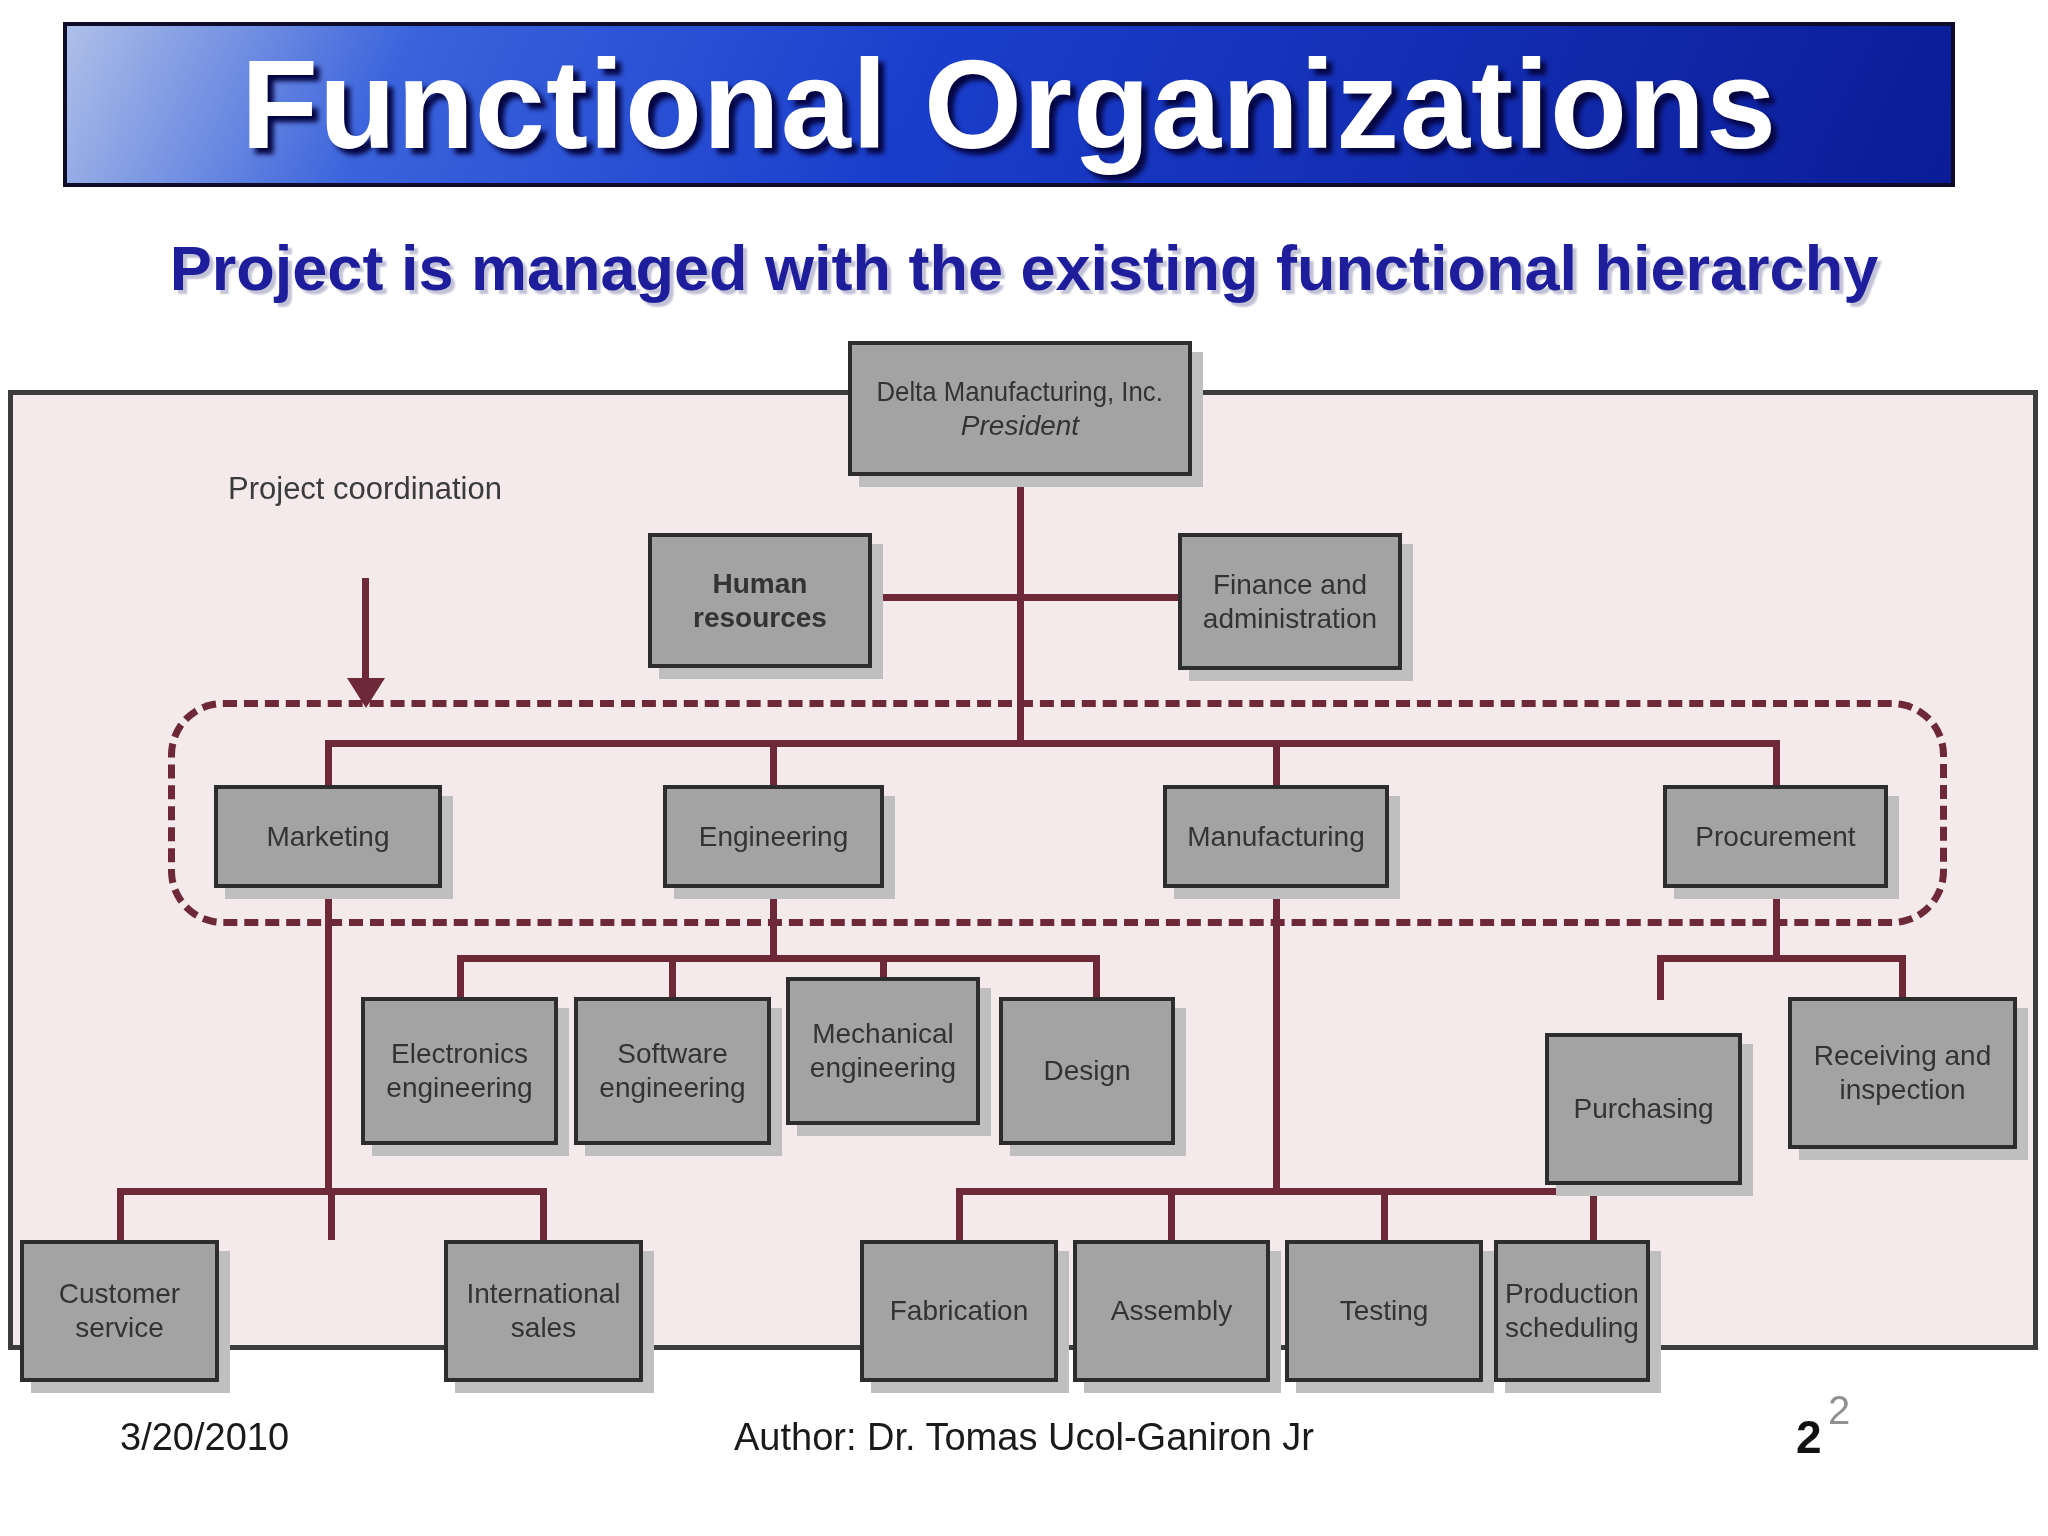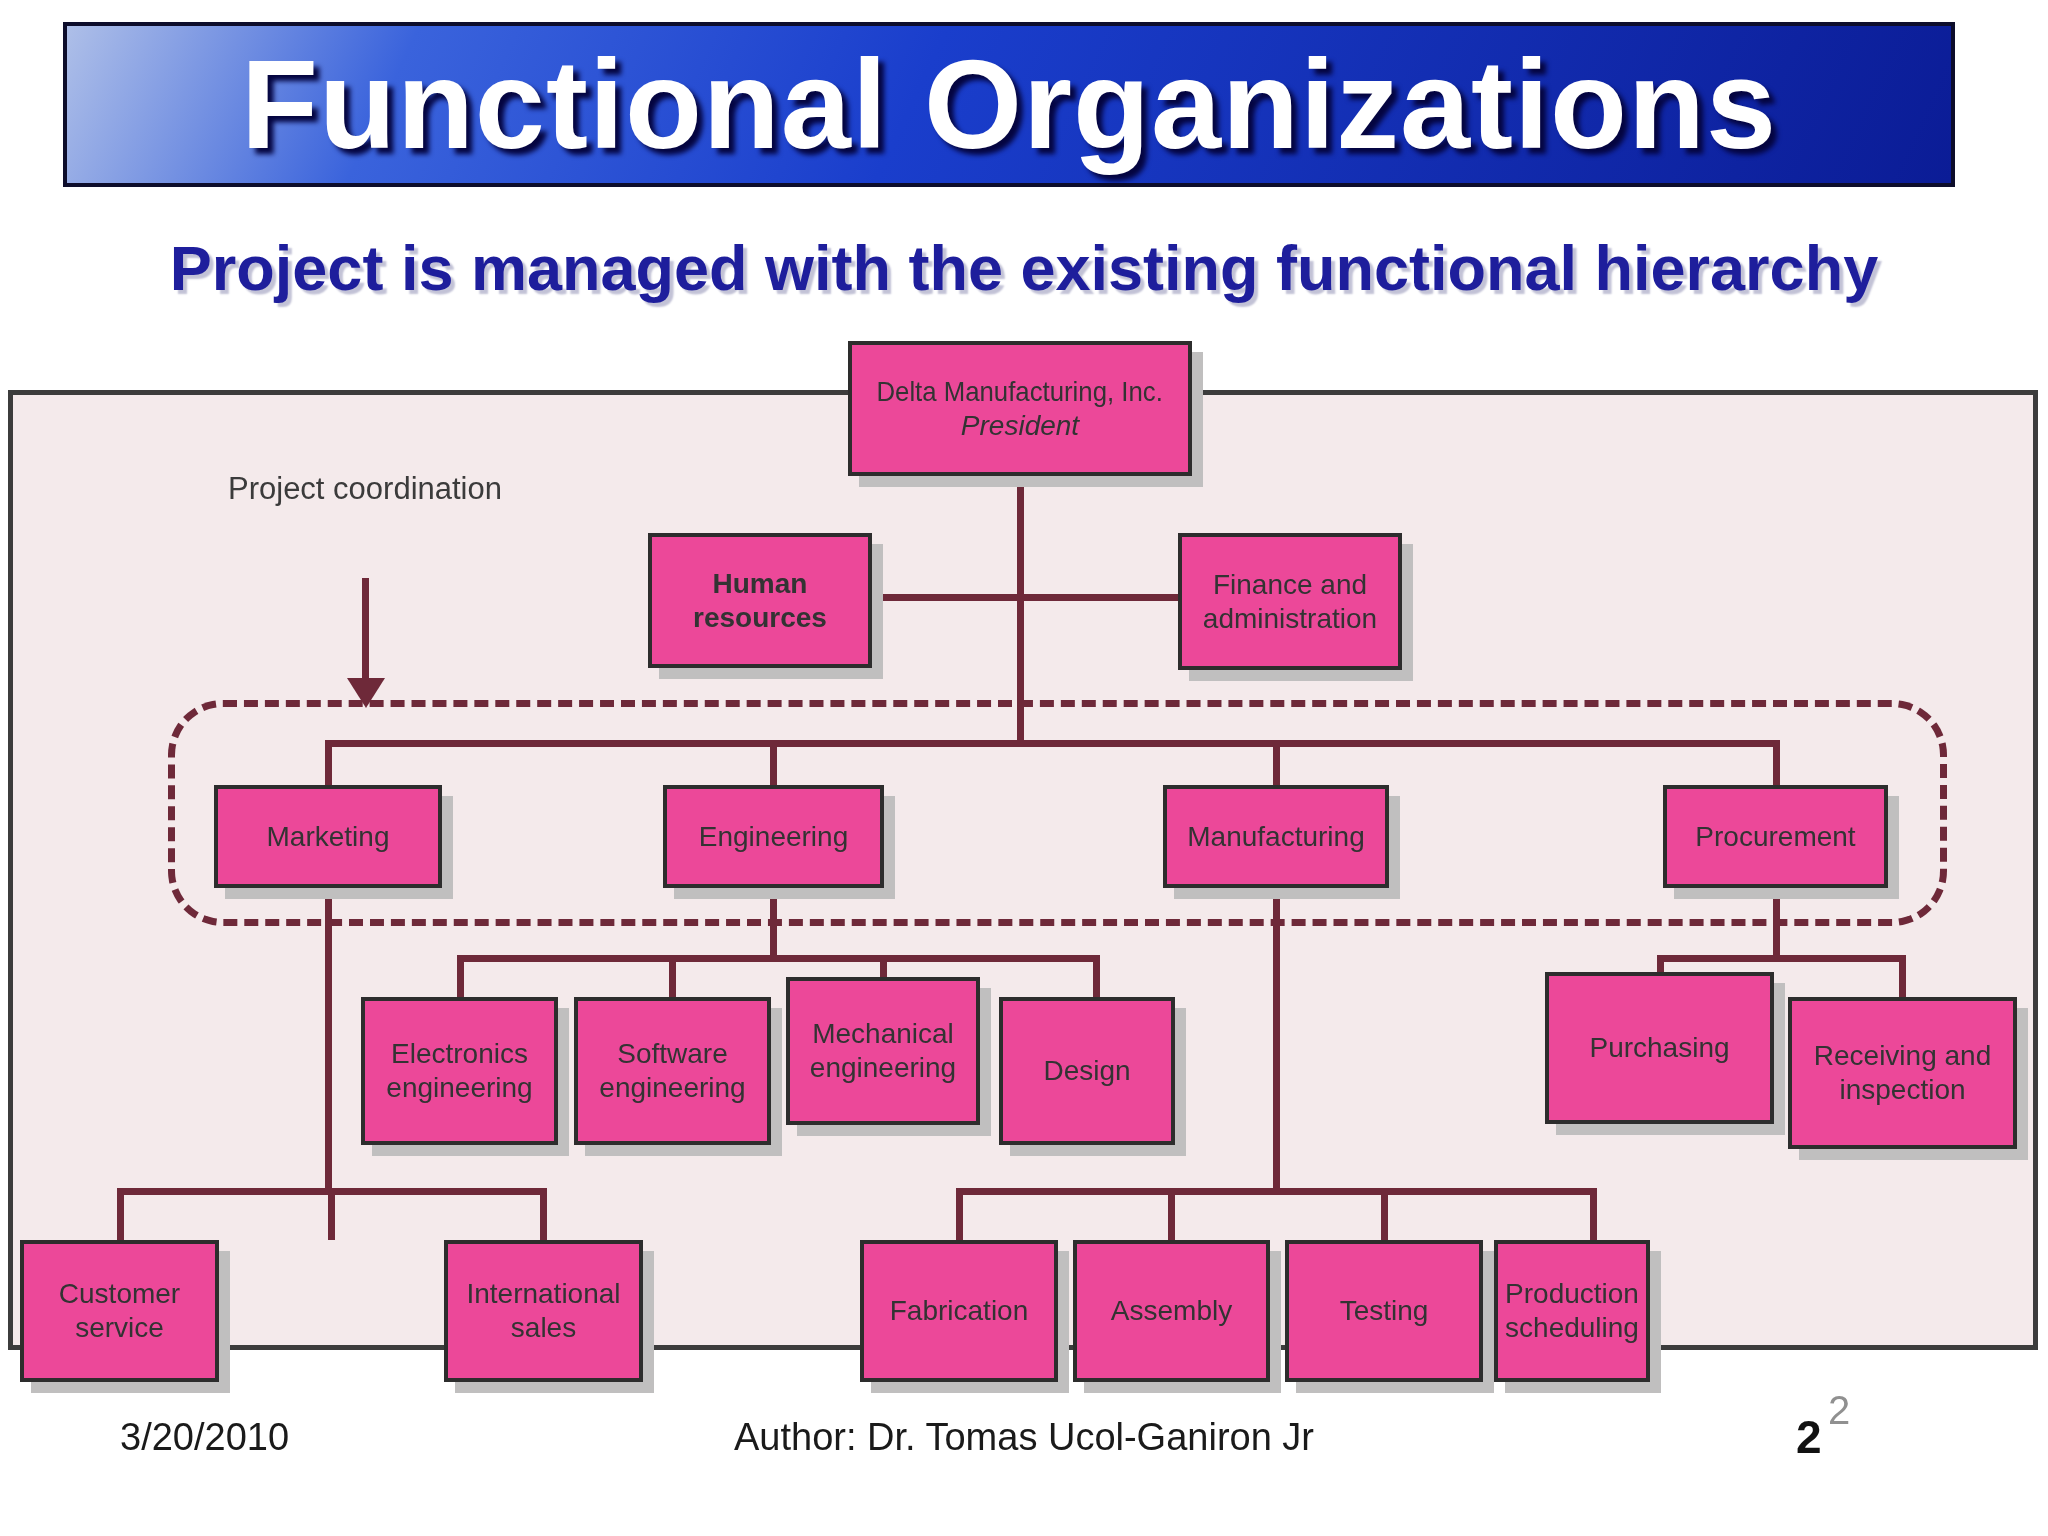--- a/index.html
+++ b/index.html
@@ -24,21 +24,21 @@
           background:#f4eaeb;border:5px solid #3c3c3c;box-sizing:border-box;z-index:0;}
 
   
   .dashed-rect{position:absolute;left:168px;top:700px;width:1779px;height:226px;
           border:7px dashed #6e2939;border-radius:55px;box-sizing:border-box;z-index:1;}
 
   
   .line{position:absolute;background:#6e2939;z-index:1;}
 
   
-  .node{position:absolute;background:#ec4899;border:4px solid #2d2d2d;
+  .node{position:absolute;background:#a3a3a3;border:4px solid #2d2d2d;
         box-shadow:11px 11px 0 #c0bfbf;box-sizing:border-box;z-index:3;
         display:flex;flex-direction:column;align-items:center;justify-content:center;
         text-align:center;font-size:28px;color:#333333;line-height:1.2;padding:2px;}
   .node .nowrap{white-space:nowrap;transform:scaleX(0.92);transform-origin:center;}
   .node .italic{font-style:italic;}
 
   
   .coord-label{position:absolute;left:215px;top:468px;width:300px;text-align:center;
         color:#3b3b3b;font-size:31px;line-height:1.35;z-index:2;}
   .arrow-shaft{position:absolute;left:362px;top:578px;width:7px;height:100px;background:#6e2939;z-index:2;}
@@ -116,21 +116,21 @@
   <div class="node" style="left:214px;top:785px;width:228px;height:103px;">Marketing</div>
   <div class="node" style="left:663px;top:785px;width:221px;height:103px;">Engineering</div>
   <div class="node" style="left:1163px;top:785px;width:226px;height:103px;">Manufacturing</div>
   <div class="node" style="left:1663px;top:785px;width:225px;height:103px;">Procurement</div>
 
   <div class="node" style="left:361px;top:997px;width:197px;height:148px;">Electronics engineering</div>
   <div class="node" style="left:574px;top:997px;width:197px;height:148px;">Software engineering</div>
   <div class="node" style="left:786px;top:940px;width:194px;height:148px;margin-top:37px;">Mechanical engineering</div>
   <div class="node" style="left:999px;top:997px;width:176px;height:148px;">Design</div>
 
-  <div class="node" style="left:1545px;top:972px;width:229px;height:152px;">Purchasing</div>
+  <div class="node" style="left:1545px;top:1033px;width:197px;height:152px;">Purchasing</div>
   <div class="node" style="left:1788px;top:997px;width:229px;height:152px;">Receiving and inspection</div>
 
   <div class="node" style="left:20px;top:1240px;width:199px;height:142px;">Customer service</div>
   <div class="node" style="left:444px;top:1240px;width:199px;height:142px;">International sales</div>
   <div class="node" style="left:860px;top:1240px;width:198px;height:142px;">Fabrication</div>
   <div class="node" style="left:1073px;top:1240px;width:197px;height:142px;">Assembly</div>
   <div class="node" style="left:1285px;top:1240px;width:198px;height:142px;">Testing</div>
   <div class="node" style="left:1494px;top:1240px;width:156px;height:142px;">Production scheduling</div>
 
   <div class="footer-date">3/20/2010</div>

